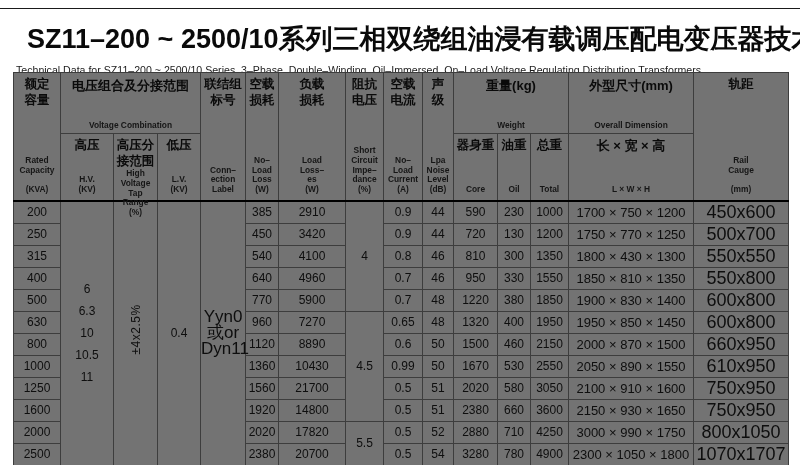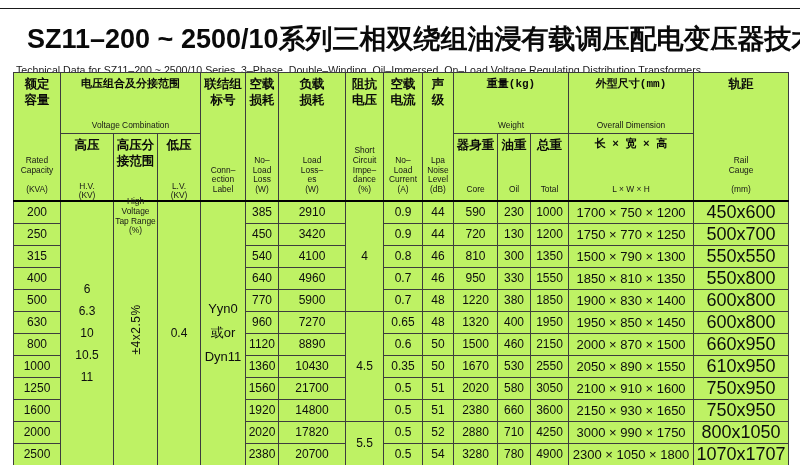--- a/index.html
+++ b/index.html
@@ -18,52 +18,53 @@
     font-size: 27px; font-weight: bold; color: #0a0a0a;
     letter-spacing: 0px; white-space: nowrap;
   }
   .page-subtitle {
     position: absolute; left: 16px; top: 51px; width: 778px;
     font-size: 10.6px; color: #1c1c1c; white-space: nowrap; margin-top: 13px;
   }
   table.data-table {
     position: absolute; left: 13px; top: 72px;
     width: 775px; border-collapse: collapse; table-layout: fixed;
-    background: #bef264;
+    background: #737373;
   }
   td, th {
     border: 1px solid #3d3d3d;
     text-align: center; vertical-align: middle;
     font-weight: normal; padding: 0;
   }
   thead tr.group-row { height: 61px; }
   thead tr.sub-row { height: 67px; }
   tbody tr { height: 20px; }
   tbody td { font-size: 12px; color: #0e0e0e; }
   tbody tr:first-child td { border-top: 2.5px solid #000; }
   tbody tr:last-child td { border-bottom: 2.5px solid #000; }
   .hcell {
     display: flex; flex-direction: column;
     justify-content: space-between; align-items: center;
     padding: 4px 1px;
   }
   .hcell.h-span2 { height: 126px; }
   .hcell.h-group { height: 59px; padding-bottom: 2px; }
-  .hcell.h-sub { height: 65px; gap: 28px; }
+  .hcell.h-sub { height: 65px; }
   .zh {
     font-weight: bold; font-size: 12.5px; line-height: 1.22;
     white-space: pre-line; color: #0a0a0a;
   }
-  .zh.big { font-size: 11px; font-family: Liberation Mono, monospace; }
+  .zh.big { font-size: 13px; }
   .en {
     font-size: 8.4px; line-height: 1.18; white-space: pre-line;
     color: #161616;
+    font-weight: bold;
   }
   .merged-lines { white-space: pre-line; line-height: 22px; font-size: 12px; }
-  .conn-lines { white-space: pre-line; line-height: 24px; font-size: 13px; }
+  .conn-lines { white-space: pre-line; line-height: 16px; font-size: 17px; }
   .rot {
     transform: rotate(-90deg); white-space: nowrap;
     font-size: 12px; letter-spacing: 0.5px;
   }
   td.dim-cell { font-size: 13px; }
   td.rail-cell { font-size: 18px; }
 </style>
 </head>
 <body>
 
@@ -281,21 +282,21 @@
       </tr>
       <tr>
         <td>315</td>
         <td>540</td>
         <td>4100</td>
         <td>0.8</td>
         <td>46</td>
         <td>810</td>
         <td>300</td>
         <td>1350</td>
-        <td class="dim-cell">1500 × 790 × 1300</td>
+        <td class="dim-cell">1800 × 430 × 1300</td>
         <td class="rail-cell">550x550</td>
       </tr>
       <tr>
         <td>400</td>
         <td>640</td>
         <td>4960</td>
         <td>0.7</td>
         <td>46</td>
         <td>950</td>
         <td>330</td>
@@ -337,21 +338,21 @@
         <td>1500</td>
         <td>460</td>
         <td>2150</td>
         <td class="dim-cell">2000 × 870 × 1500</td>
         <td class="rail-cell">660x950</td>
       </tr>
       <tr>
         <td>1000</td>
         <td>1360</td>
         <td>10430</td>
-        <td>0.35</td>
+        <td>0.99</td>
         <td>50</td>
         <td>1670</td>
         <td>530</td>
         <td>2550</td>
         <td class="dim-cell">2050 × 890 × 1550</td>
         <td class="rail-cell">610x950</td>
       </tr>
       <tr>
         <td>1250</td>
         <td>1560</td>

